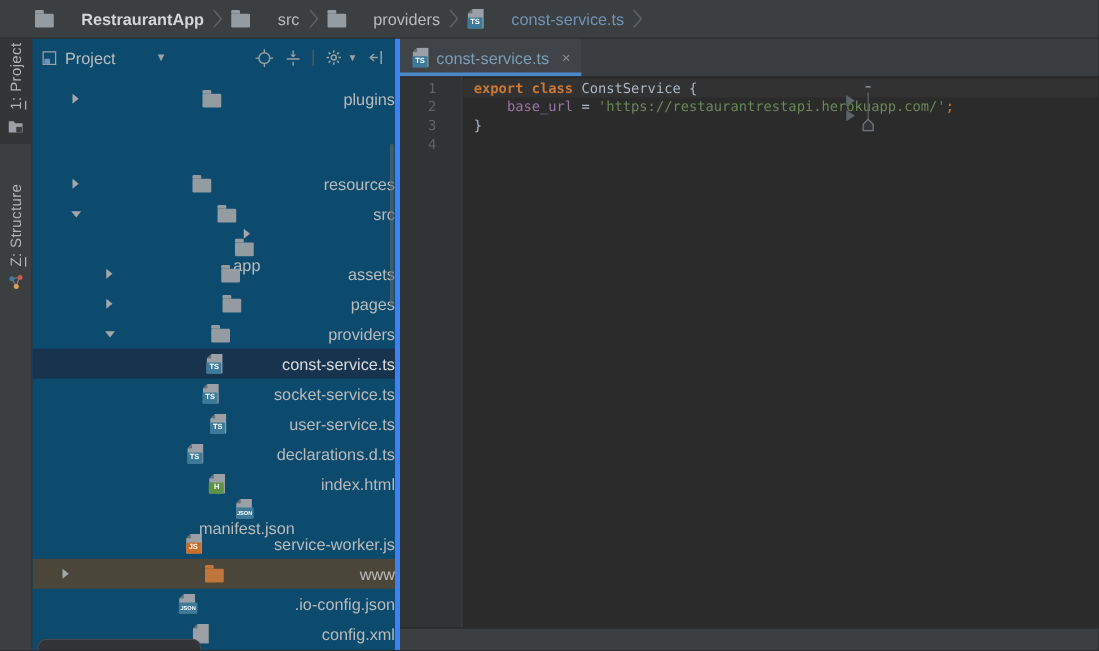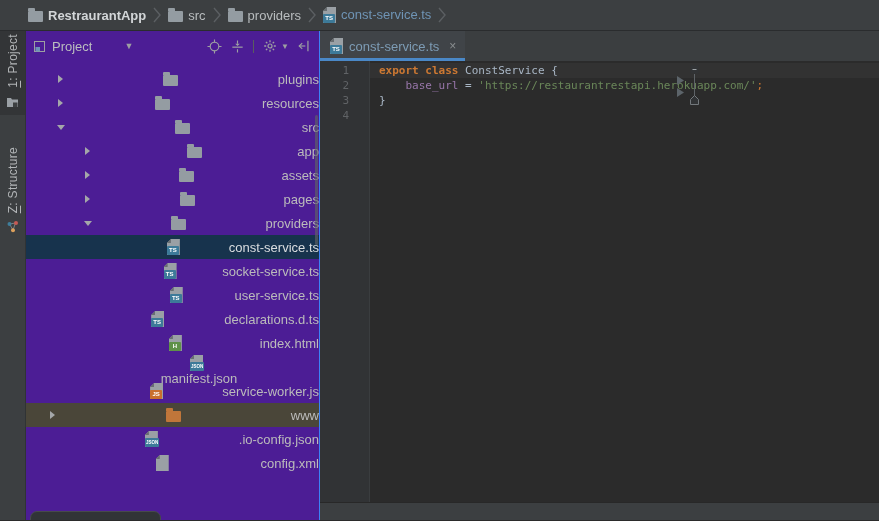--- a/index.html
+++ b/index.html
@@ -7,35 +7,35 @@
   .app {
     position: relative; width: 879px; height: 521px; overflow: hidden;
     background: #2b2b2b; font-family: "Liberation Sans", sans-serif;
     -webkit-font-smoothing: antialiased; color: #bbbbbb;
   }
   
   .crumb-bar {
     height: 31px; background: #3c3f41; border-bottom: 1px solid #2a2c2e;
     display: flex; align-items: center; padding-left: 28px; font-size: 13px;
   }
-  .crumb { display: flex; gap: 5px; color: #b8bcbe; }
+  .crumb { display: flex; align-items: center; gap: 22px; color: #b8bcbe; }
   .crumb.bold { font-weight: bold; color: #d3d6d8; }
   .crumb.cur-file { color: #6f94b5; }
   .crumb-sep { margin: 0 7px; display: flex; align-items: center; }
   
   .main { display: flex; height: 489px; }
   
   .tool-strip { width: 26px; background: #3c3f41; border-right: 1px solid #303335; position: relative; flex: none; }
   .strip-tab { position: absolute; left: 0; width: 25px; display: flex; flex-direction: column; align-items: center; justify-content: center; cursor: default; }
   .strip-tab.active { background: #333537; }
   .strip-tab .rot { writing-mode: vertical-rl; transform: rotate(180deg); font-size: 12px; color: #b2b5b7; letter-spacing: .3px; }
   .strip-tab .rot .mn { text-decoration: underline; }
   .strip-tab .s-icon { margin-top: 6px; }
   
-  .project-panel { width: 294px; background: #4c1d95; position: relative; flex: none; border-right: 1px solid #3b82f6; overflow: hidden; }
+  .project-panel { width: 294px; background: #0c4a6e; position: relative; flex: none; border-right: 4px solid #3b82f6; overflow: hidden; }
   .panel-header { height: 30px; display: flex; align-items: center; padding: 0 8px 0 7px; font-size: 13px; color: #bbbebf; }
   .panel-header .title { margin-left: 6px; }
   .panel-header .caret { margin-left: 32px; color: #9da0a2; font-size: 9px; }
   .panel-actions { margin-left: auto; display: flex; align-items: center; gap: 8px; }
   .panel-actions .vsep { width: 1px; height: 13px; background: #595d5f; }
   .gear-caret { font-size: 8px; color: #9da0a2; margin-left: -5px; }
   
   .tree { padding-top: 6px; font-size: 13px; position: relative; }
   .tree-row { height: 24px; display: flex; align-items: center; cursor: default; white-space: nowrap; color: #bbbbbb; justify-content: space-between; }
   .tree-row.selected { background: #17334d; color: #dadde0; }
@@ -183,39 +183,39 @@
       <div class="tree" id="tree">
           <div class="tree-row" style="padding-left: 26px;">
             <span class="tw-arrow collapsed">
               <i></i>
             </span>
             <span class="tw-icon">
               <span class="icon-folder"></span>
             </span>
             <span>plugins</span>
           </div>
-          <div class="tree-row" style="padding-left: 26px;">
+          <div class="tree-row" style="padding-left: 26px; margin-top: 44px;">
             <span class="tw-arrow collapsed">
               <i></i>
             </span>
             <span class="tw-icon">
               <span class="icon-folder"></span>
             </span>
             <span>resources</span>
           </div>
           <div class="tree-row" style="padding-left: 26px;">
             <span class="tw-arrow expanded">
               <i></i>
             </span>
             <span class="tw-icon">
               <span class="icon-folder"></span>
             </span>
             <span>src</span>
           </div>
-          <div class="tree-row" style="padding-left: 53px;">
+          <div class="tree-row" style="padding-left: 53px; flex-direction: column;">
             <span class="tw-arrow collapsed">
               <i></i>
             </span>
             <span class="tw-icon">
               <span class="icon-folder"></span>
             </span>
             <span>app</span>
           </div>
           <div class="tree-row" style="padding-left: 53px;">
             <span class="tw-arrow collapsed">

